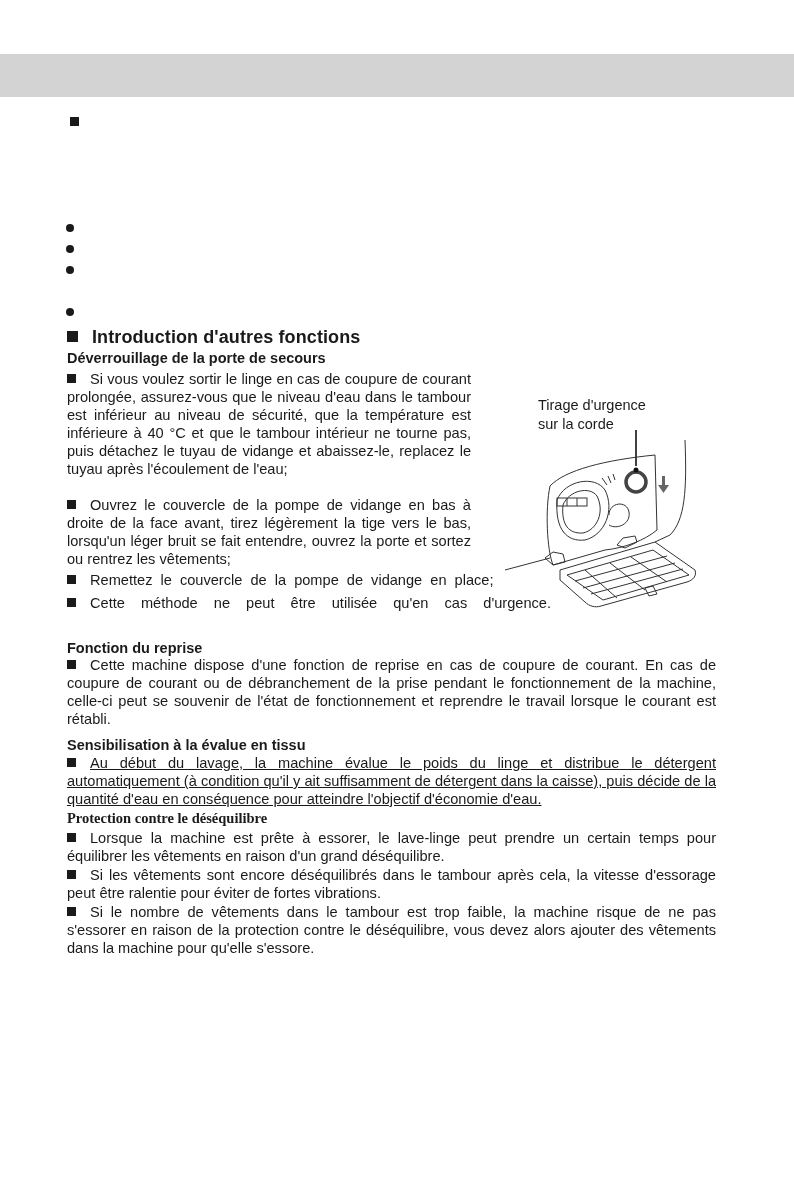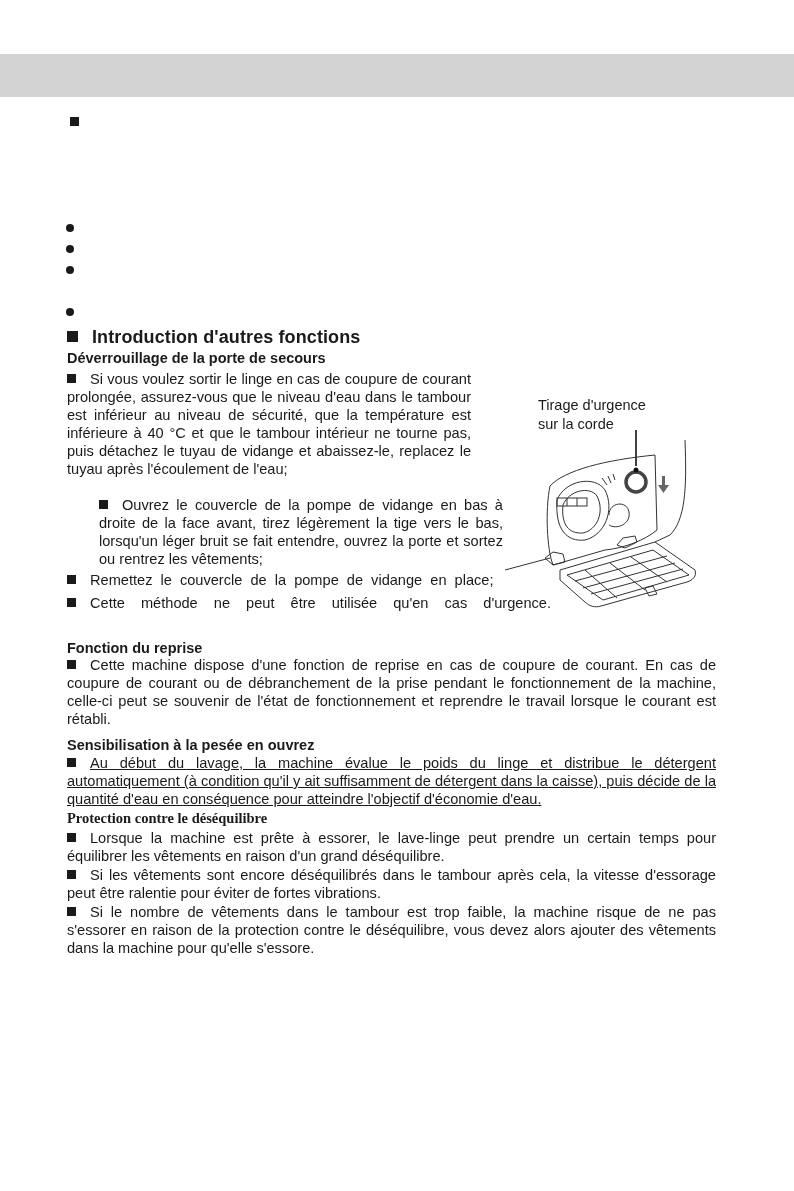--- a/index.html
+++ b/index.html
@@ -55,21 +55,21 @@
 <div class="h1">
   <span class="sq-big"></span><span>Introduction d'autres fonctions</span>
 </div>
 
 <div class="h2" style="top:350px;">Déverrouillage de la porte de secours</div>
 
 <div class="para narrow" style="top:370px;">
   <span class="sq"></span><span>Si vous voulez sortir le linge en cas de coupure de courant prolongée, assurez-vous que le niveau d'eau dans le tambour est inférieur au niveau de sécurité, que la température est inférieure à 40 °C et que le tambour intérieur ne tourne pas, puis détachez le tuyau de vidange et abaissez-le, replacez le tuyau après l'écoulement de l'eau;</span>
 </div>
 
-<div class="para narrow" style="top:496px;margin-left:32px;">
+<div class="para narrow" style="top:496px;">
   <span class="sq"></span><span>Ouvrez le couvercle de la pompe de vidange en bas à droite de la face avant, tirez légèrement la tige vers le bas, lorsqu'un léger bruit se fait entendre, ouvrez la porte et sortez ou rentrez les vêtements;</span>
 </div>
 
 <div class="para" style="top:571px; width:454px;">
   <span class="sq"></span><span style="word-spacing:4px;margin-top:12px;">Remettez le couvercle de la pompe de vidange en place;</span>
 </div>
 
 <div class="para" style="top:594px; width:490px;">
   <span class="sq"></span><span style="word-spacing:12px;margin-top:40px;">Cette méthode ne peut être utilisée qu'en cas d'urgence.</span>
 </div>
@@ -124,21 +124,21 @@
     <rect x="157" y="46" width="3" height="10"></rect>
     <polygon points="153,55 164,55 158.5,63"></polygon>
   </g>
 </svg>
 
 <div class="h2" style="top:640px;">Fonction du reprise</div>
 <div class="para wide" style="top:656px;">
   <span class="sq"></span><span>Cette machine dispose d'une fonction de reprise en cas de coupure de courant. En cas de coupure de courant ou de débranchement de la prise pendant le fonctionnement de la machine, celle-ci peut se souvenir de l'état de fonctionnement et reprendre le travail lorsque le courant est rétabli.</span>
 </div>
 
-<div class="h2" style="top:737px;">Sensibilisation à la pesée en ouvrez</div>
+<div class="h2" style="top:737px;">Sensibilisation à la évalue en tissu</div>
 <div class="para wide" style="top:754px;text-decoration:underline;">
   <span class="sq"></span><span>Au début du lavage, la machine évalue le poids du linge et distribue le détergent automatiquement (à condition qu'il y ait suffisamment de détergent dans la caisse), puis décide de la quantité d'eau en conséquence pour atteindre l'objectif d'économie d'eau.</span>
 </div>
 
 <div class="h2" style="top:810px;font-family:Liberation Serif, serif;">Protection contre le déséquilibre</div>
 <div class="para wide" style="top:829px;">
   <span class="sq"></span><span>Lorsque la machine est prête à essorer, le lave-linge peut prendre un certain temps pour équilibrer les vêtements en raison d'un grand déséquilibre.</span>
 </div>
 <div class="para wide" style="top:866px;">
   <span class="sq"></span><span>Si les vêtements sont encore déséquilibrés dans le tambour après cela, la vitesse d'essorage peut être ralentie pour éviter de fortes vibrations.</span>

